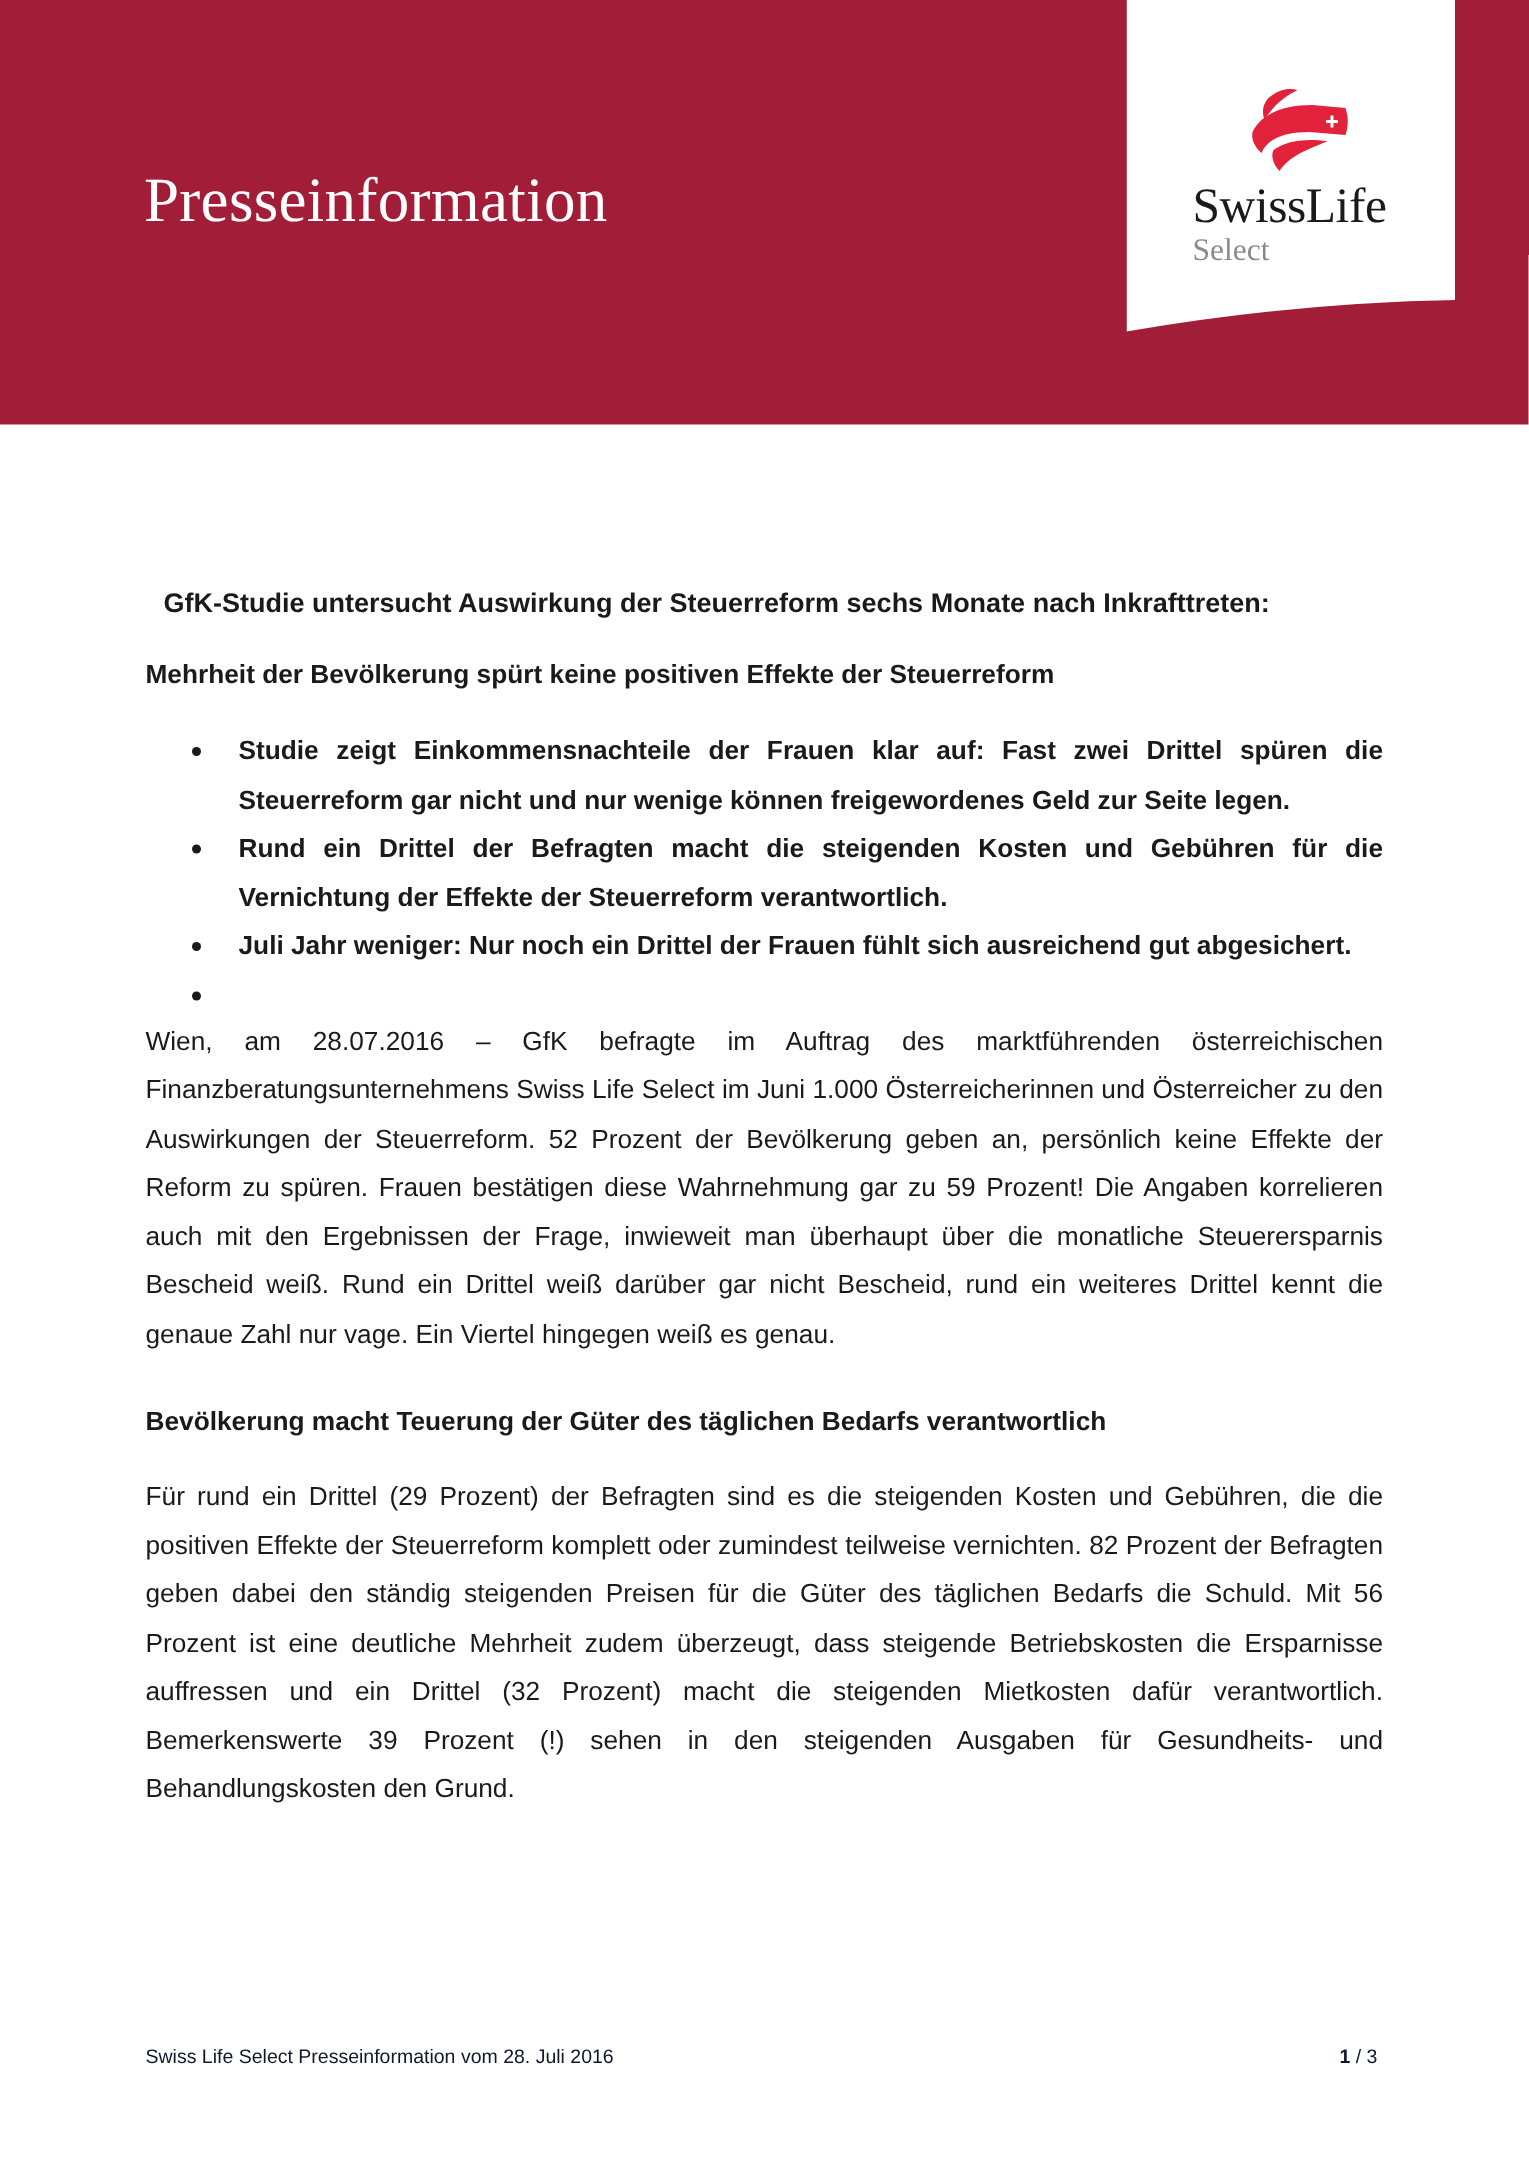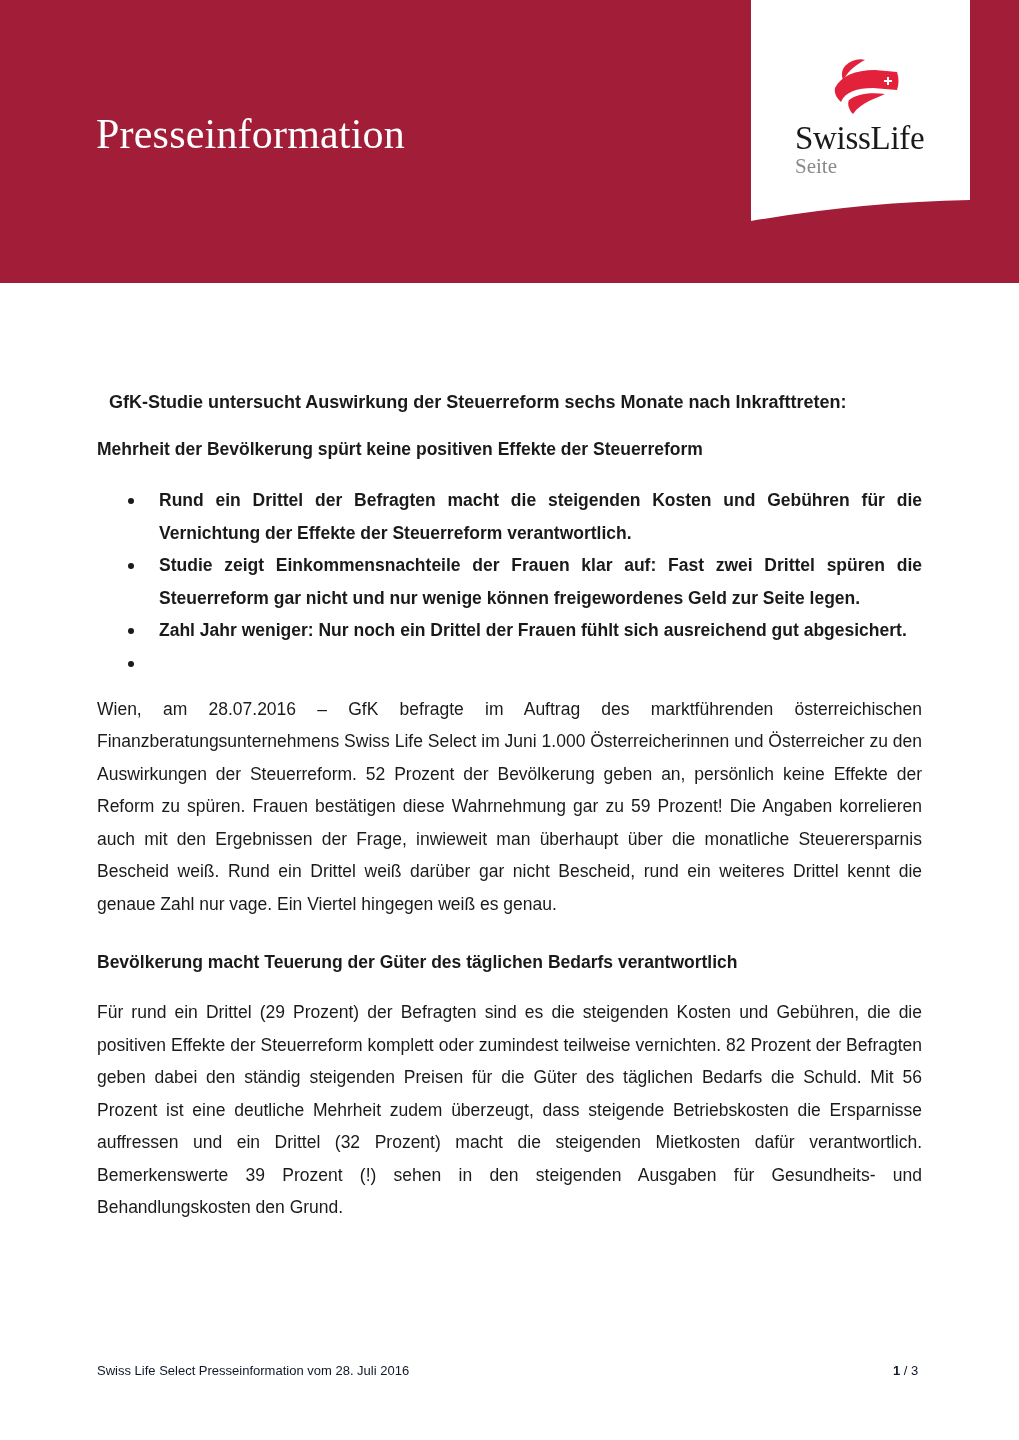--- a/index.html
+++ b/index.html
@@ -43,21 +43,21 @@
     position: relative; padding-left: 62px; font-weight: bold;
     font-size: 17.5px; line-height: 32.5px; text-align: justify;
   }
   ul.bullets li .dot {
     position: absolute; left: 31px; top: 14px; width: 6px; height: 6px;
     border-radius: 50%; background: #1a1a1a;
   }
   .para {
     font-size: 17.5px; line-height: 32.5px; text-align: justify; margin: 0;
   }
-  .p1 { margin-top: 46px; }
+  .p1 { margin-top: 31px; }
   .section-head {
     font-weight: bold; font-size: 17.5px; line-height: 23px; margin: 31px 0 22px 0;
   }
   .footer-left {
     position: absolute; left: 97px; top: 1363px; font-size: 13px; color: #0f172a;
   }
   .footer-right {
     position: absolute; left: 893px; top: 1363px; font-size: 13px; color: #0f172a;
   }
   .footer-right b { font-weight: bold; }
@@ -72,32 +72,32 @@
       <path d="M0,0 L219,0 L219,200 Q110,202 0,221 Z" fill="#ffffff"></path>
     </svg>
     <svg class="logo-mark" width="76" height="64" viewBox="0 0 76 64">
       <path d="M18,8 C24,2 32,0 38,2 C30,6 22,12 16,22 C14,16 15,12 18,8 Z" fill="#e2213b"></path>
       <path d="M8,30 C14,18 28,12 48,12 L70,14 C72,20 72,26 70,32 L46,30 C30,30 18,34 14,44 C10,40 7,36 8,30 Z" fill="#e2213b"></path>
       <path d="M22,42 C30,36 42,34 58,36 C50,40 34,44 26,56 C22,52 20,46 22,42 Z" fill="#e2213b"></path>
       <rect x="60" y="19" width="2" height="8" fill="#ffffff"></rect>
       <rect x="57" y="22" width="8" height="2" fill="#ffffff"></rect>
     </svg>
     <div class="logo-word">SwissLife</div>
-    <div class="logo-sub">Seite</div>
+    <div class="logo-sub">Select</div>
   </div>
 </div>
 
 <div class="content">
   <h1 class="title">GfK-Studie untersucht Auswirkung der Steuerreform sechs Monate nach Inkrafttreten:</h1>
   <h2 class="subtitle">Mehrheit der Bevölkerung spürt keine positiven Effekte der Steuerreform</h2>
 
   <ul class="bullets">
+    <li><span class="dot"></span><span>Studie zeigt Einkommensnachteile der Frauen klar auf: Fast zwei Drittel spüren die Steuerreform gar nicht und nur wenige können freigewordenes Geld zur Seite legen.</span></li>
     <li><span class="dot"></span><span>Rund ein Drittel der Befragten macht die steigenden Kosten und Gebühren für die Vernichtung der Effekte der Steuerreform verantwortlich.</span></li>
-    <li><span class="dot"></span><span>Studie zeigt Einkommensnachteile der Frauen klar auf: Fast zwei Drittel spüren die Steuerreform gar nicht und nur wenige können freigewordenes Geld zur Seite legen.</span></li>
-    <li><span class="dot"></span><span>Zahl Jahr weniger: Nur noch ein Drittel der Frauen fühlt sich ausreichend gut abgesichert.</span></li>
+    <li><span class="dot"></span><span>Juli Jahr weniger: Nur noch ein Drittel der Frauen fühlt sich ausreichend gut abgesichert.</span></li>
     <li><span class="dot"></span></li>
   </ul>
 
   <p class="para p1">Wien, am 28.07.2016 – GfK befragte im Auftrag des marktführenden österreichischen Finanzberatungsunternehmens Swiss Life Select im Juni 1.000 Österreicherinnen und Österreicher zu den Auswirkungen der Steuerreform. 52 Prozent der Bevölkerung geben an, persönlich keine Effekte der Reform zu spüren. Frauen bestätigen diese Wahrnehmung gar zu 59 Prozent! Die Angaben korrelieren auch mit den Ergebnissen der Frage, inwieweit man überhaupt über die monatliche Steuerersparnis Bescheid weiß. Rund ein Drittel weiß darüber gar nicht Bescheid, rund ein weiteres Drittel kennt die genaue Zahl nur vage. Ein Viertel hingegen weiß es genau.</p>
 
   <h3 class="section-head">Bevölkerung macht Teuerung der Güter des täglichen Bedarfs verantwortlich</h3>
   <p class="para">Für rund ein Drittel (29 Prozent) der Befragten sind es die steigenden Kosten und Gebühren, die die positiven Effekte der Steuerreform komplett oder zumindest teilweise vernichten. 82 Prozent der Befragten geben dabei den ständig steigenden Preisen für die Güter des täglichen Bedarfs die Schuld. Mit 56 Prozent ist eine deutliche Mehrheit zudem überzeugt, dass steigende Betriebskosten die Ersparnisse auffressen und ein Drittel (32 Prozent) macht die steigenden Mietkosten dafür verantwortlich. Bemerkenswerte 39 Prozent (!) sehen in den steigenden Ausgaben für Gesundheits- und Behandlungskosten den Grund.</p>
 </div>
 
 <div class="footer-left">Swiss Life Select Presseinformation vom 28. Juli 2016</div>

